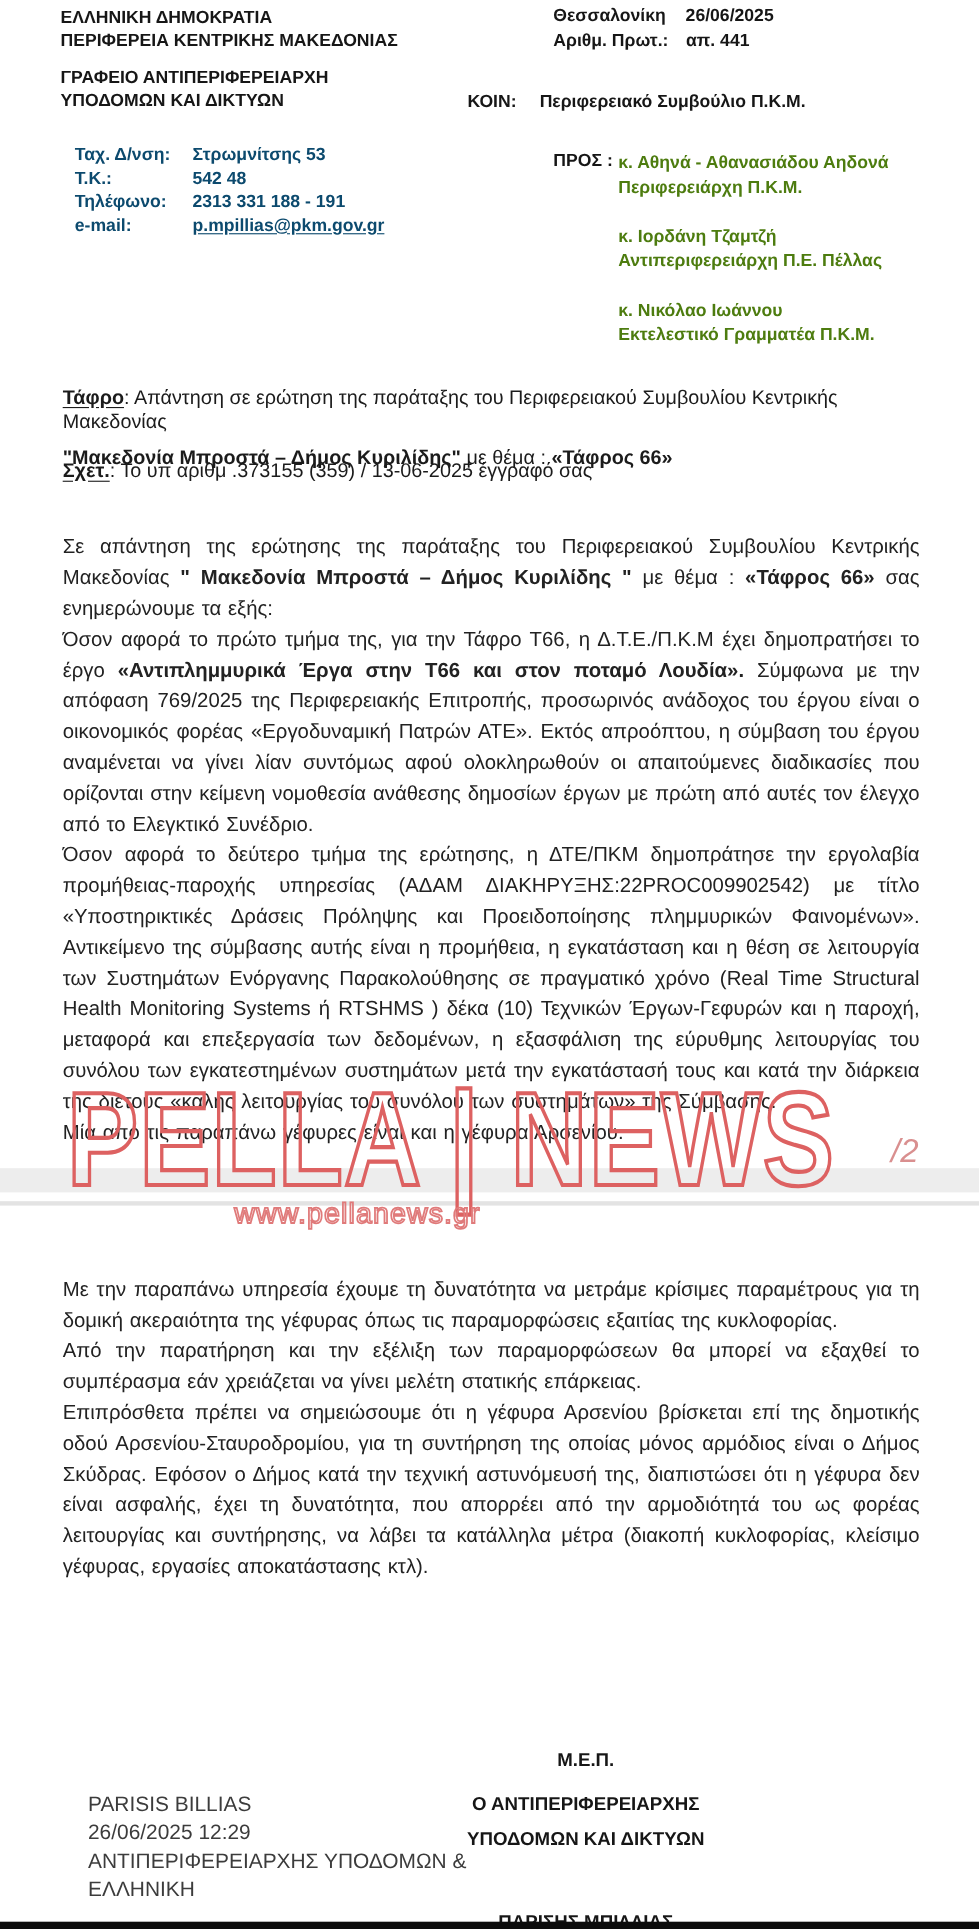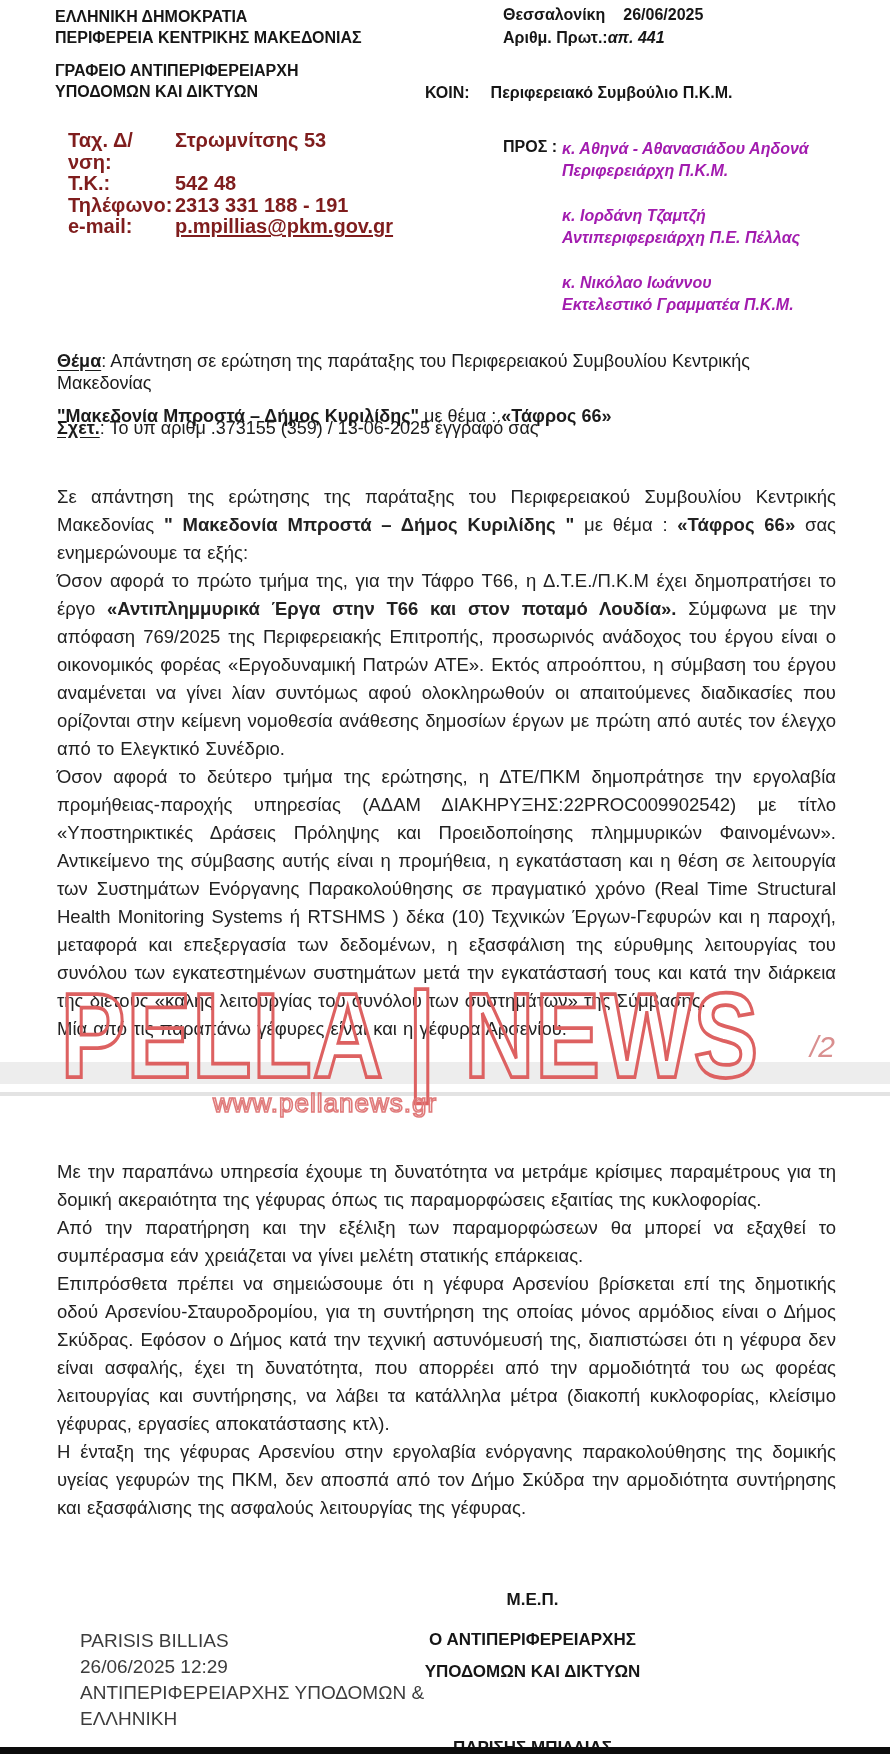--- a/index.html
+++ b/index.html
@@ -4,34 +4,34 @@
 <style>
   html,body{margin:0;padding:0;background:#ffffff;}
   .page{
     position:relative;width:890px;height:1754px;background:#ffffff;
     font-family:"Liberation Sans",sans-serif;color:#1f1f1f;overflow:hidden;
   }
   
   .letterhead{position:absolute;left:55px;top:6px;width:330px;
     font-weight:bold;font-size:16px;line-height:21px;color:#161616;}
   .office{margin-top:12px;}
-  .contact{position:absolute;left:68px;top:130px;font-size:20px;font-weight:bold;
-    line-height:21.5px;color:#7f1d1d;}
+  .contact{position:absolute;left:68px;top:130px;font-size:16px;font-weight:bold;
+    line-height:21.5px;color:#0c4a6e;}
   .contact-row{display:grid;grid-template-columns:107px auto;}
   .contact-row .u{text-decoration:underline;text-underline-offset:2px;}
   
   .city-date{position:absolute;left:503px;top:6px;font-size:16px;font-weight:bold;color:#161616;}
   .city-date .date{margin-left:18px;}
   .protocol{position:absolute;left:503px;top:29px;font-size:16px;font-weight:bold;color:#161616;}
-  .protocol .val{font-style:italic;}
+  .protocol .val{margin-left:16px;}
   .to-row{position:absolute;left:425px;top:84px;font-size:16px;font-weight:bold;color:#161616;}
   .to-row .val{margin-left:21px;margin-top:24px;}
   .cc-label{position:absolute;left:503px;top:138px;font-size:16px;font-weight:bold;color:#161616;}
   .cc-list{position:absolute;left:562px;top:138px;font-size:16px;font-weight:bold;
-    line-height:22px;color:#a21caf;font-style:italic;}
+    line-height:22px;color:#4d7c0f;}
   .cc-recipient{margin-bottom:23px;}
   
   .subject{position:absolute;left:57px;top:350px;width:780px;font-size:18px;
     line-height:22px;color:#1b1b1b;}
   .subject .lbl{font-weight:bold;text-decoration:underline;text-underline-offset:3px;}
   .subject .line2{margin-top:11px;}
   .subject b{font-weight:bold;}
   .reference{position:absolute;left:57px;top:418px;width:780px;font-size:18px;color:#1b1b1b;}
   .reference .lbl{font-weight:bold;text-decoration:underline;text-underline-offset:3px;}
   
@@ -112,21 +112,21 @@
       <div>κ. Ιορδάνη Τζαμτζή</div>
       <div>Αντιπεριφερειάρχη Π.Ε. Πέλλας</div>
     </div>
     <div class="cc-recipient">
       <div>κ. Νικόλαο Ιωάννου</div>
       <div>Εκτελεστικό Γραμματέα Π.Κ.Μ.</div>
     </div>
   </div>
 
   <div class="subject">
-    <div><span class="lbl">Θέμα</span><span>: </span><span>Απάντηση σε ερώτηση της παράταξης του Περιφερειακού Συμβουλίου Κεντρικής Μακεδονίας</span></div>
+    <div><span class="lbl">Τάφρο</span><span>: </span><span>Απάντηση σε ερώτηση της παράταξης του Περιφερειακού Συμβουλίου Κεντρικής Μακεδονίας</span></div>
     <div class="line2"><b>"Μακεδονία Μπροστά – Δήμος Κυριλίδης"</b><span> με θέμα : </span><b>«Τάφρος 66»</b></div>
   </div>
   <div class="reference">
     <span class="lbl">Σχετ.</span><span>: </span><span>Το υπ αριθμ .373155 (359) / 13-06-2025  έγγραφό σας</span>
   </div>
 
   <div class="body-block body-1">
     <p><span>Σε απάντηση της ερώτησης της παράταξης του Περιφερειακού Συμβουλίου Κεντρικής Μακεδονίας </span><b>" Μακεδονία Μπροστά – Δήμος Κυριλίδης "</b><span> με θέμα : </span><b>«Τάφρος 66»</b><span> σας ενημερώνουμε τα εξής:</span></p>
     <p><span>Όσον αφορά το πρώτο τμήμα της, για την Τάφρο Τ66, η Δ.Τ.Ε./Π.Κ.Μ έχει δημοπρατήσει το έργο </span><b>«Αντιπλημμυρικά Έργα στην Τ66 και στον ποταμό Λουδία».</b><span> Σύμφωνα με την απόφαση 769/2025 της Περιφερειακής Επιτροπής, προσωρινός ανάδοχος του έργου είναι ο οικονομικός φορέας «Εργοδυναμική Πατρών ΑΤΕ». Εκτός απροόπτου, η σύμβαση του έργου αναμένεται να γίνει λίαν συντόμως αφού ολοκληρωθούν οι απαιτούμενες διαδικασίες που ορίζονται στην κείμενη νομοθεσία ανάθεσης δημοσίων έργων με πρώτη από αυτές τον έλεγχο από το Ελεγκτικό Συνέδριο.</span></p>
     <p><span>Όσον αφορά το δεύτερο τμήμα της ερώτησης, η ΔΤΕ/ΠΚΜ δημοπράτησε την εργολαβία προμήθειας-παροχής υπηρεσίας (ΑΔΑΜ ΔΙΑΚΗΡΥΞΗΣ:22PROC009902542) με τίτλο «Υποστηρικτικές Δράσεις Πρόληψης και Προειδοποίησης πλημμυρικών Φαινομένων». Αντικείμενο της σύμβασης αυτής είναι η προμήθεια, η εγκατάσταση και η θέση σε λειτουργία των Συστημάτων Ενόργανης Παρακολούθησης σε πραγματικό χρόνο (Real Time Structural Health Monitoring Systems ή RTSHMS ) δέκα (10) Τεχνικών Έργων-Γεφυρών και η παροχή, μεταφορά και επεξεργασία των δεδομένων, η εξασφάλιση της εύρυθμης λειτουργίας του συνόλου των εγκατεστημένων συστημάτων μετά την εγκατάστασή τους και κατά την διάρκεια της διετούς «καλής λειτουργίας του συνόλου των συστημάτων» της Σύμβασης.</span></p>
@@ -136,21 +136,20 @@
   <div class="wm-band-1"></div>
   <div class="wm-band-2"></div>
   <div class="wm-brand">PELLA | NEWS</div>
   <div class="wm-page-note">/2</div>
   <div class="wm-url">www.pellanews.gr</div>
 
   <div class="body-block body-2">
     <p><span>Με την παραπάνω υπηρεσία έχουμε τη δυνατότητα να μετράμε κρίσιμες παραμέτρους για τη δομική ακεραιότητα της γέφυρας όπως τις παραμορφώσεις εξαιτίας της κυκλοφορίας.</span></p>
     <p><span>Από την παρατήρηση και την εξέλιξη των παραμορφώσεων θα μπορεί να εξαχθεί το συμπέρασμα εάν χρειάζεται να γίνει μελέτη στατικής επάρκειας.</span></p>
     <p><span>Επιπρόσθετα πρέπει να σημειώσουμε ότι η γέφυρα Αρσενίου βρίσκεται επί της δημοτικής οδού Αρσενίου-Σταυροδρομίου, για τη συντήρηση της οποίας μόνος αρμόδιος είναι ο Δήμος Σκύδρας. Εφόσον ο Δήμος κατά την τεχνική αστυνόμευσή της, διαπιστώσει ότι η γέφυρα δεν είναι ασφαλής, έχει τη δυνατότητα, που απορρέει από την αρμοδιότητά του ως φορέας λειτουργίας και συντήρησης, να λάβει τα κατάλληλα μέτρα (διακοπή κυκλοφορίας, κλείσιμο γέφυρας, εργασίες αποκατάστασης κτλ).</span></p>
-    <p><span>Η ένταξη της γέφυρας Αρσενίου στην εργολαβία ενόργανης παρακολούθησης της δομικής υγείας γεφυρών της ΠΚΜ, δεν αποσπά από τον Δήμο Σκύδρα την αρμοδιότητα συντήρησης και εξασφάλισης της ασφαλούς λειτουργίας της γέφυρας.</span></p>
   </div>
 
   <div class="sig-stamp">
     <div>PARISIS BILLIAS</div>
     <div>26/06/2025 12:29</div>
     <div>ΑΝΤΙΠΕΡΙΦΕΡΕΙΑΡΧΗΣ ΥΠΟΔΟΜΩΝ &amp;</div>
     <div>ΕΛΛΗΝΙΚΗ</div>
   </div>
   <div class="sig-block">
     <div class="mep">Μ.Ε.Π.</div>

